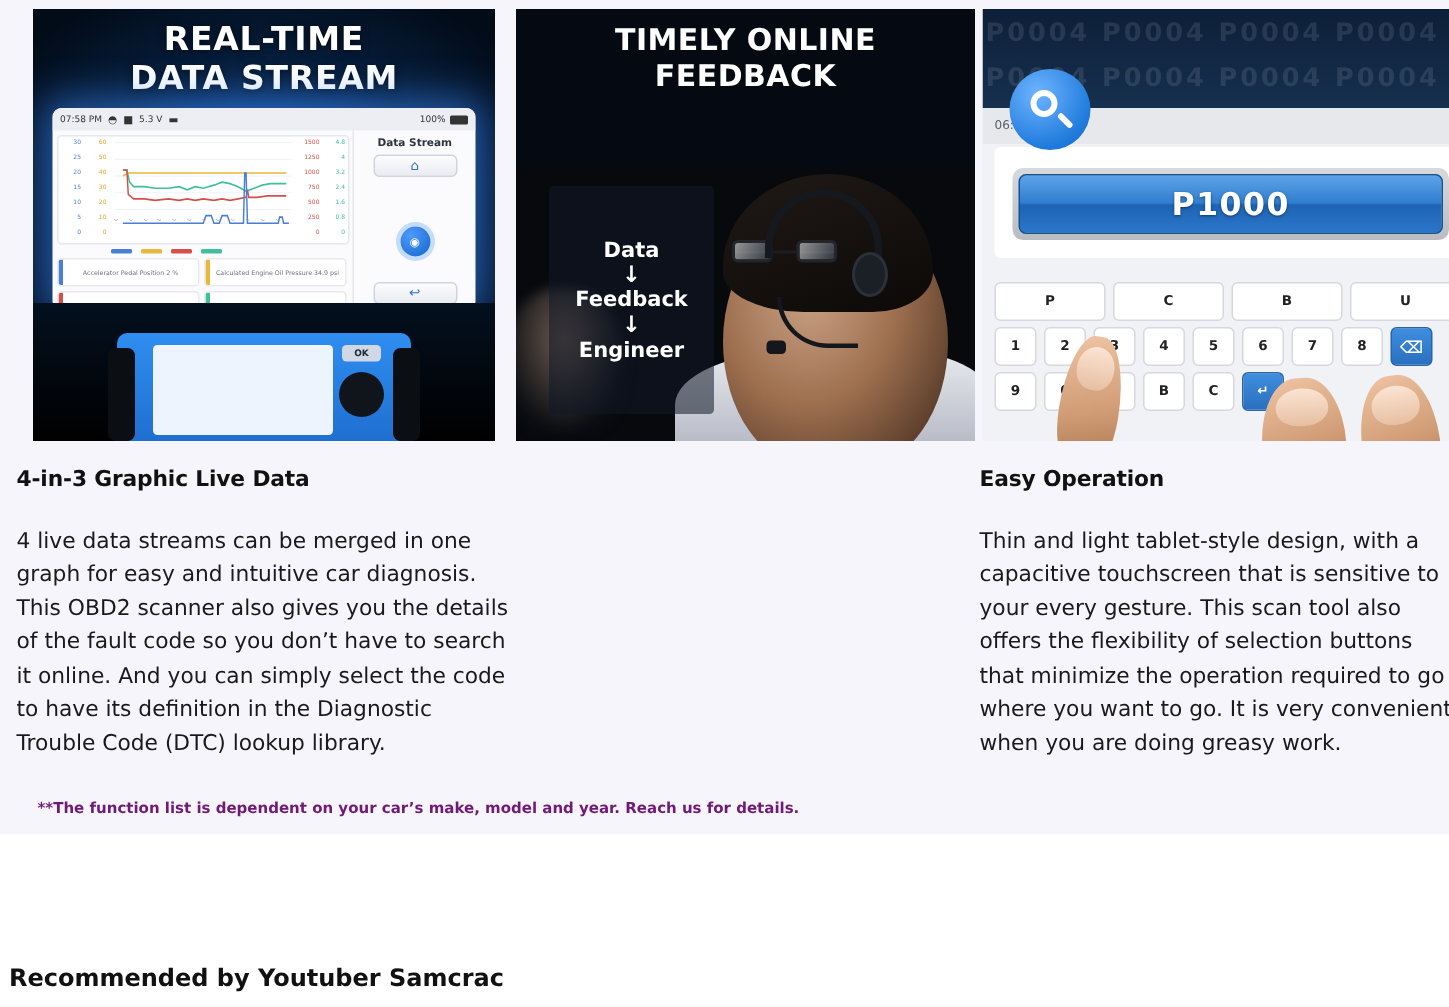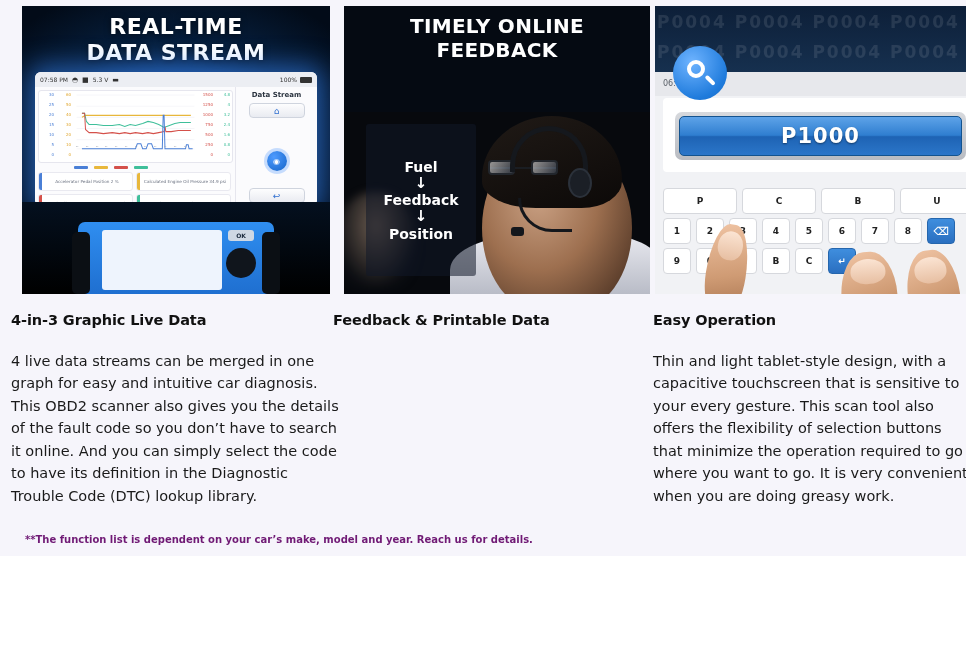--- a/index.html
+++ b/index.html
@@ -483,25 +483,25 @@
           <span class="ln"></span>
             <span class="lens a"></span>
             <span class="lens b"></span>
         </div>
         <div class="headset-band"></div>
         <div class="headset-cup"></div>
         <div class="headset-mic"></div>
         <div class="headset-tip"></div>
 
         <div class="flow">
-          <span>Fuel</span>
+          <span>Data</span>
           <span class="arw">↓</span>
           <span>Feedback</span>
           <span class="arw">↓</span>
-          <span>Position</span>
+          <span>Engineer</span>
         </div>
       </div>
     </div>
 
     <div class="panel p3">
       <div class="p3-hdr">
         <div class="p3-ghost r1">P0004   P0004   P0004   P0004   P0004   P0003</div>
         <div class="p3-ghost r2">P0004   P0004   P0004   P0004   P0004</div>
       </div>
 
@@ -560,31 +560,31 @@
     </div>
 
   </div>
 
   <div class="cols">
     <div class="col c1">
       <h3>4-in-3 Graphic Live Data</h3>
       <p>4 live data streams can be merged in one graph for easy and intuitive car diagnosis. This OBD2 scanner also gives you the details of the fault code so you don’t have to search it online. And you can simply select the code to have its definition in the Diagnostic Trouble Code (DTC) lookup library.</p>
     </div>
     <div class="col c2">
-      <h3>Feedback &amp; Printable Data</h3>
     </div>
     <div class="col c3">
       <h3>Easy Operation</h3>
       <p>Thin and light tablet-style design, with a
 capacitive touchscreen that is sensitive to
 your every gesture. This scan tool also
 offers the flexibility of selection buttons
 that minimize the operation required to go
 where you want to go. It is very convenient
 when you are doing greasy work.</p>
     </div>
   </div>
 
   <div class="footnote">**The function list is dependent on your car’s make, model and year. Reach us for details.</div>
 </div>
 
 <div class="bottom">
+  <h4>Recommended by Youtuber Samcrac</h4>
 </div>
 
 </body></html>

